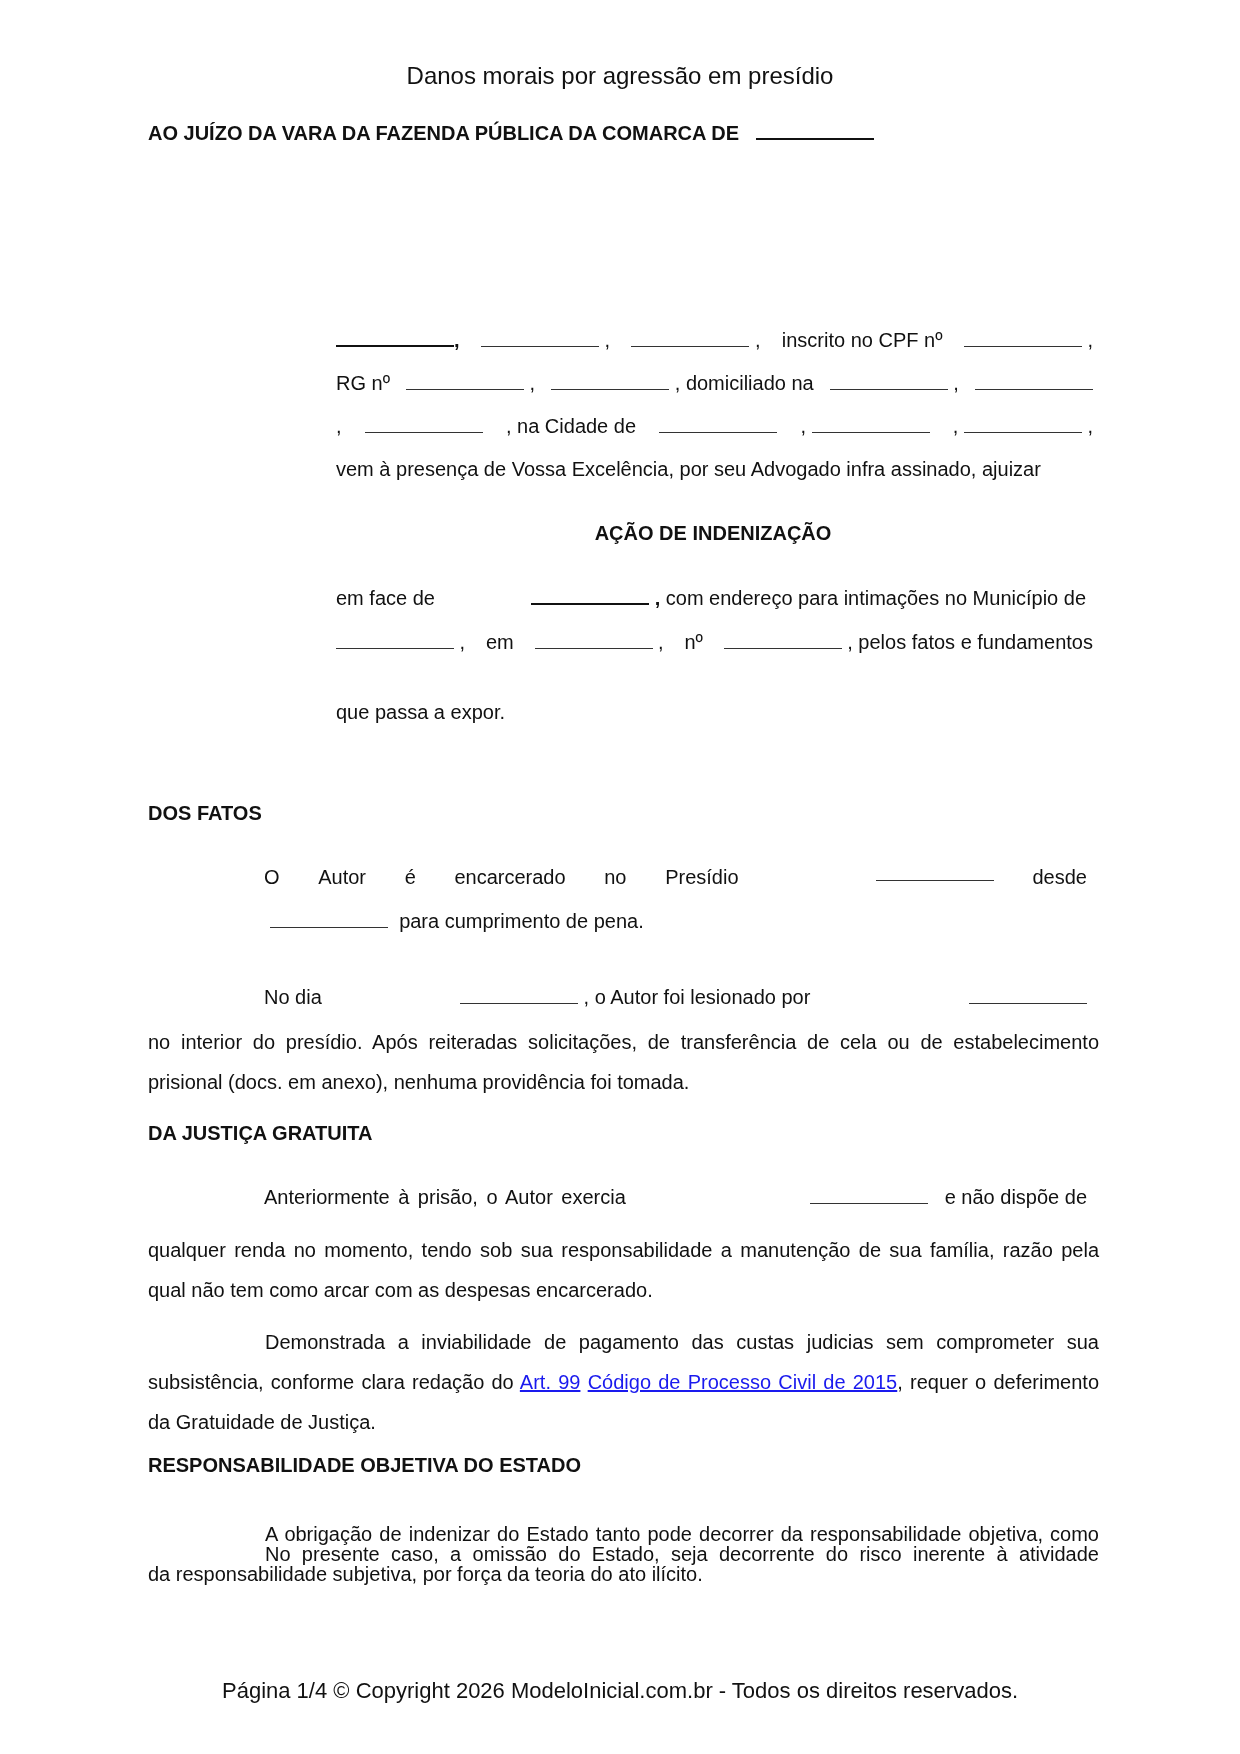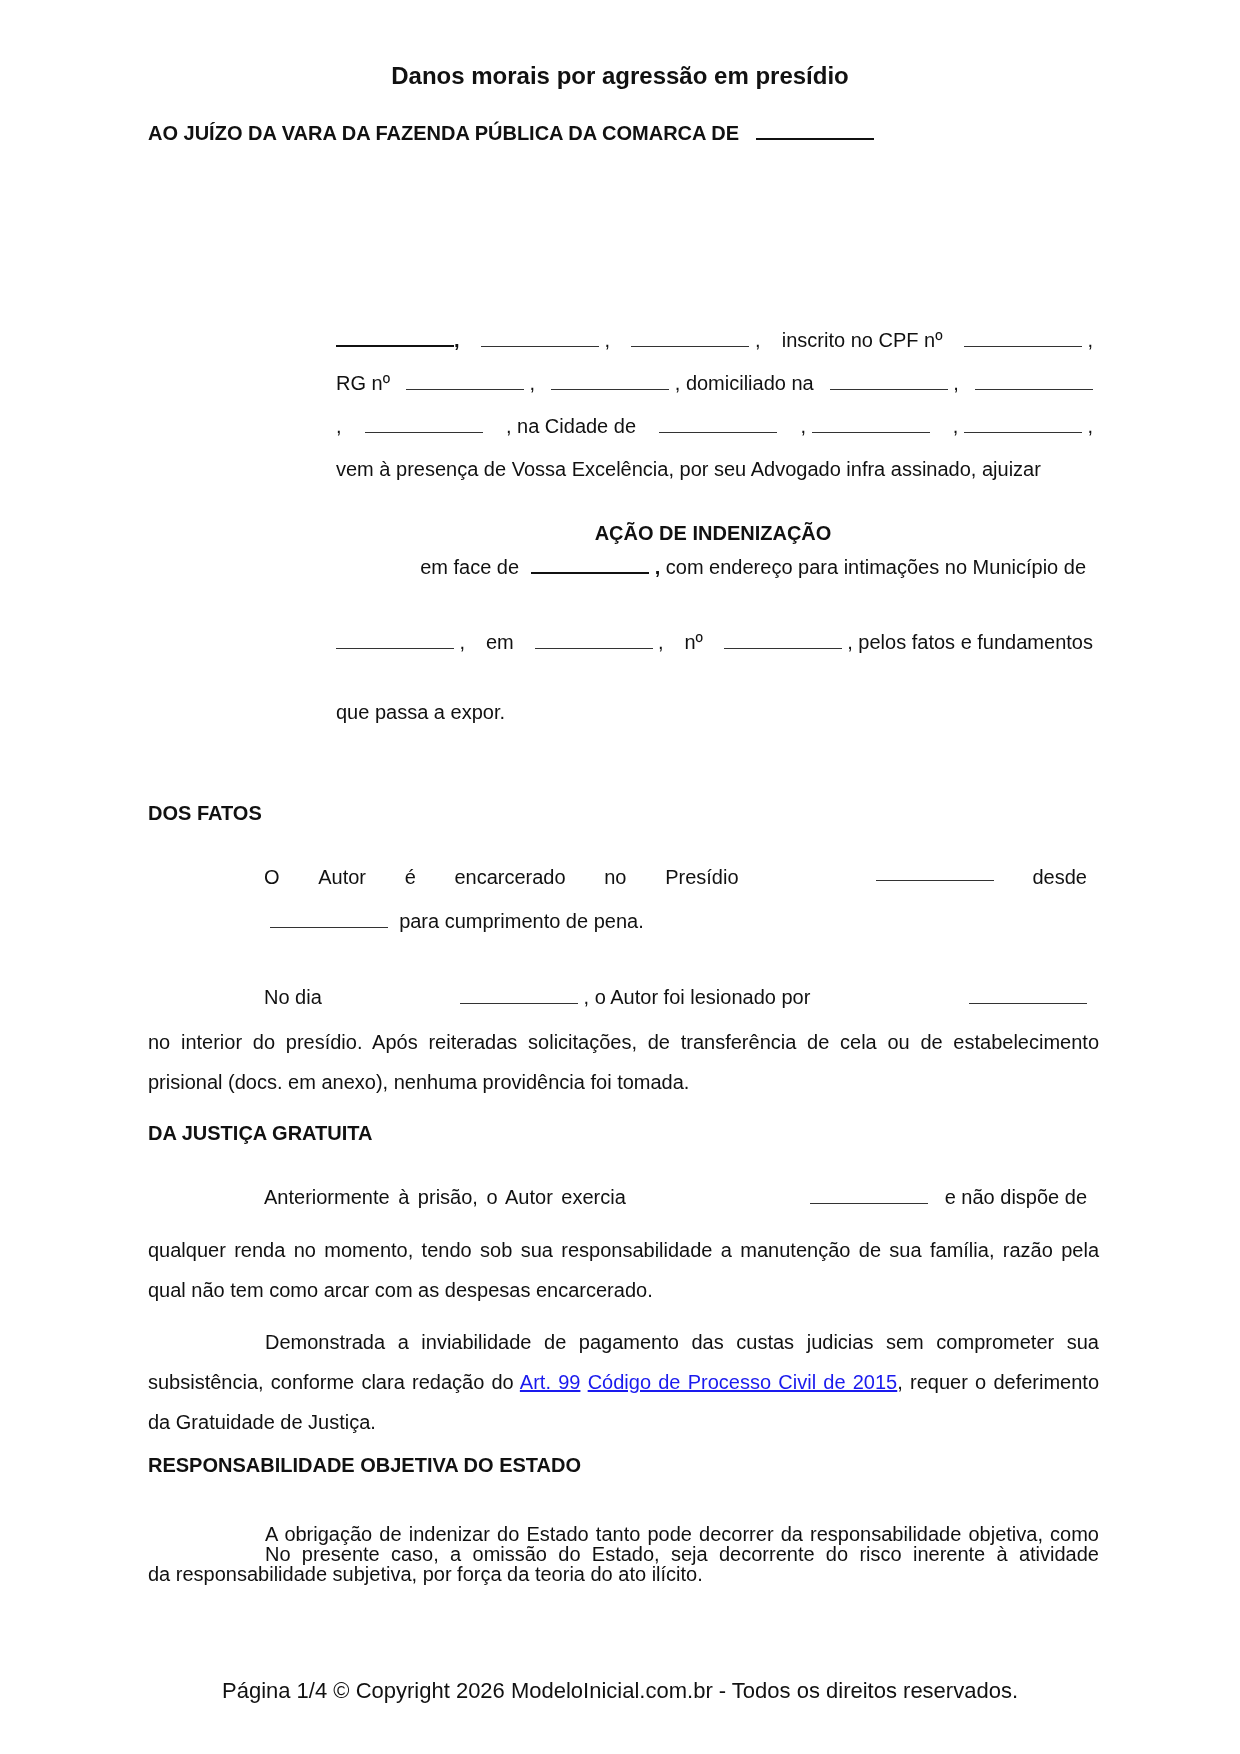--- a/index.html
+++ b/index.html
@@ -1,19 +1,19 @@
 <!DOCTYPE html>
 <html><head>
 <meta charset="utf-8">
 <style>
   html, body { margin:0; padding:0; background:#ffffff; }
   body { width:1240px; height:1754px; position:relative; overflow:hidden;
          font-family:"Liberation Sans", sans-serif; color:#111; }
   .abs { position:absolute; }
-  .title { top:62px; left:0; width:1240px; text-align:center; font-size:24px; color:#111;font-weight:bold; }
+  .title { top:62px; left:0; width:1240px; text-align:center; font-size:24px; color:#111; }
   .addr { top:122px; left:148px; font-size:20px; font-weight:bold; }
   .line { position:absolute; font-size:20px; white-space:nowrap; }
   .blank { display:inline-block; border-bottom:1px solid #333; width:118px; height:14px; vertical-align:baseline; }
   .blank.bold { border-bottom:2px solid #111; }
   .h { position:absolute; font-size:20px; font-weight:bold; left:148px; }
   .para { position:absolute; font-size:20px; line-height:40px; left:148px; width:951px; text-align:justify; }
   .indent { text-indent:117px; }
   a.link { color:#1a1aee; text-decoration:underline; }
   .footer { top:1678px; left:0; width:1240px; text-align:center; font-size:22px; color:#111; }
 </style>
@@ -46,21 +46,21 @@
   <span><span class="blank"></span></span>
   <span>, <span>na Cidade de</span></span>
   <span><span class="blank"></span></span>
   <span>, <span class="blank"></span></span>
   <span>, <span class="blank"></span> ,</span>
 </div>
 <div class="line" style="top:458px;left:336px;">vem à presença de Vossa Excelência, por seu Advogado infra assinado, ajuizar</div>
 
 <div class="line" style="top:522px;left:0;width:1426px;text-align:center;font-weight:bold;">AÇÃO DE INDENIZAÇÃO</div>
 
-<div class="line" style="top:556px;left:336px;width:750px;display:flex;justify-content:flex-end;gap:12px;">
+<div class="line" style="top:587px;left:336px;width:750px;display:flex;justify-content:space-between;gap:12px;">
   <span>em face de</span>
   <span><span class="blank bold"></span><b> ,</b> <span>com endereço para intimações no Município de</span></span>
 </div>
 <div class="line" style="top:631px;left:336px;width:757px;display:flex;justify-content:space-between;">
   <span><span class="blank"></span> ,</span>
   <span>em</span>
   <span><span class="blank"></span> ,</span>
   <span>nº</span>
   <span><span class="blank"></span> , <span>pelos fatos e fundamentos</span></span>
 </div>

